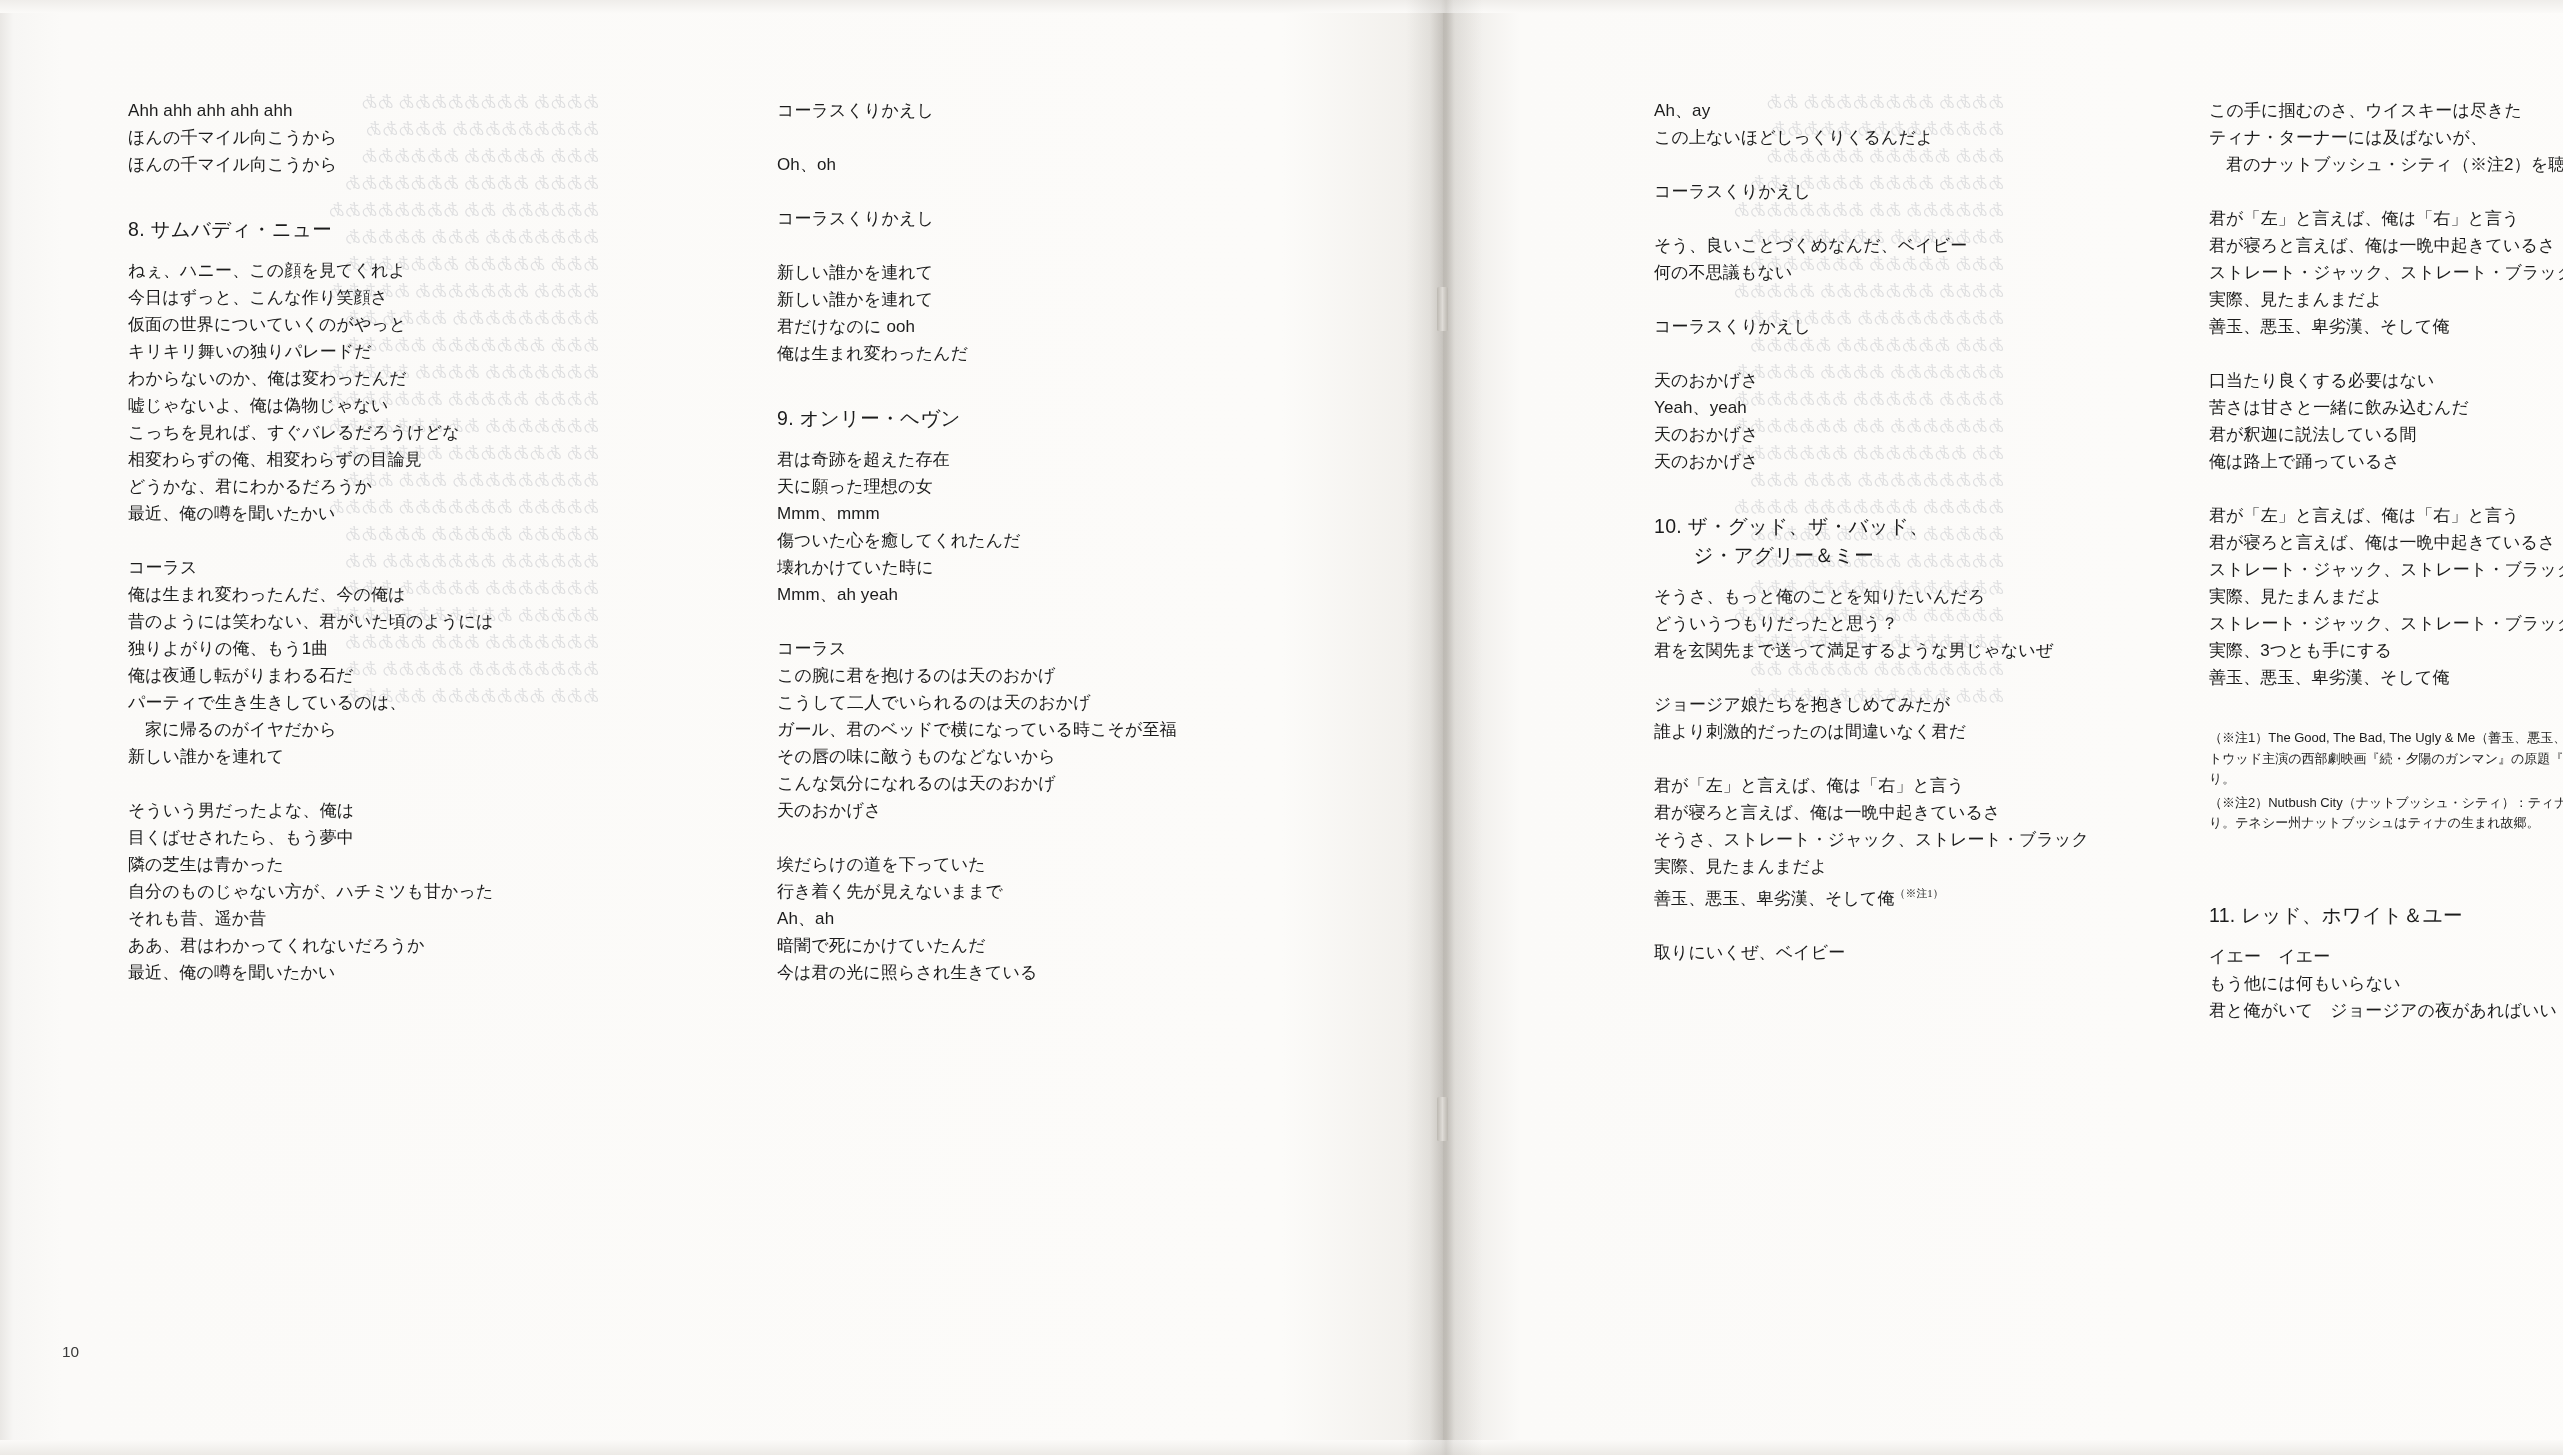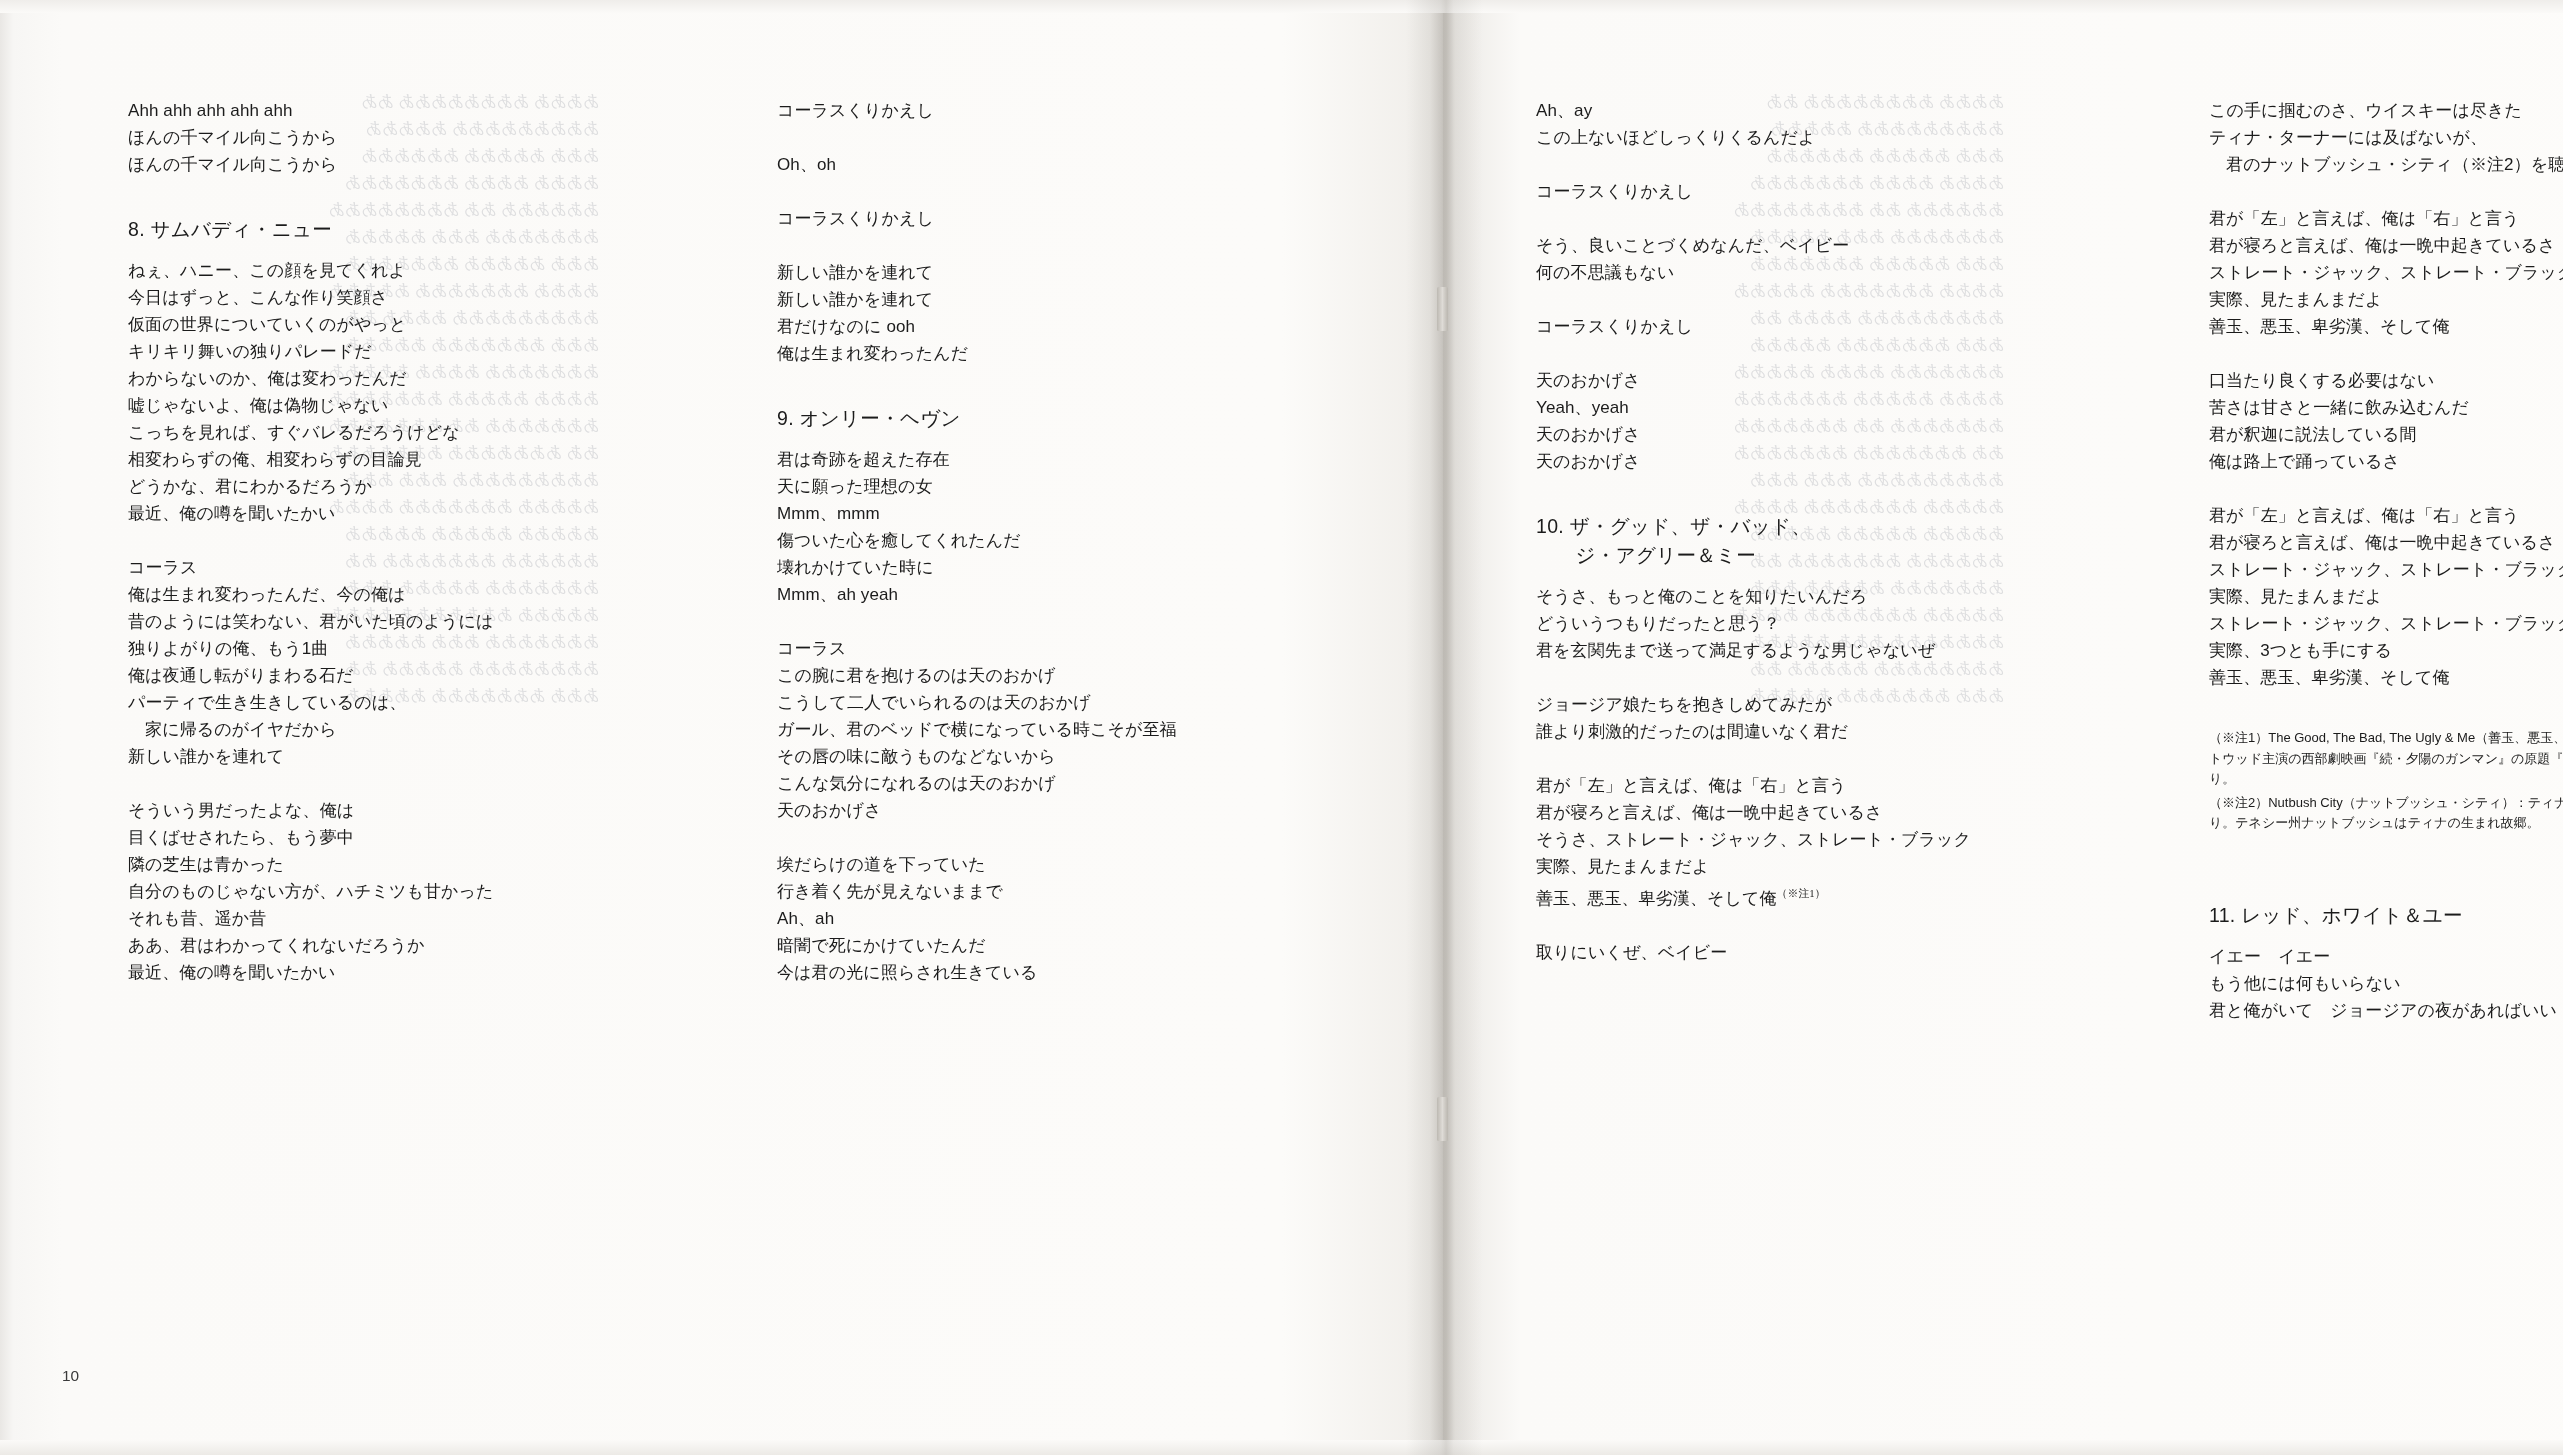--- a/index.html
+++ b/index.html
@@ -282,21 +282,21 @@
     <div class="spacer-m"></div>
     <div class="block">
       <p>埃だらけの道を下っていた</p>
       <p>行き着く先が見えないままで</p>
       <p>Ah、ah</p>
       <p>暗闇で死にかけていたんだ</p>
       <p>今は君の光に照らされ生きている</p>
     </div>
   </div>
 
-  <div class="col" style="left:1536px; top:97px; width:641px;">
+  <div class="col" style="left:1654px; top:97px; width:641px;">
 
     <div class="block">
       <p>Ah、ay</p>
       <p>この上ないほどしっくりくるんだよ</p>
     </div>
     <div class="spacer-m"></div>
     <div class="block">
       <p>コーラスくりかえし</p>
     </div>
     <div class="spacer-m"></div>
@@ -391,16 +391,16 @@
     <div class="spacer-m"></div>
     <h3>11. レッド、ホワイト＆ユー</h3>
     <div class="spacer-s"></div>
     <div class="block">
       <p>イエー　イエー</p>
       <p>もう他には何もいらない</p>
       <p>君と俺がいて　ジョージアの夜があればいい</p>
     </div>
   </div>
 
-  <div class="folio" style="left:62px; top:1343px;margin-top:24px;">10</div>
+  <div class="folio" style="left:62px; top:1343px;">10</div>
 
 </div>
 
 
 </body></html>

